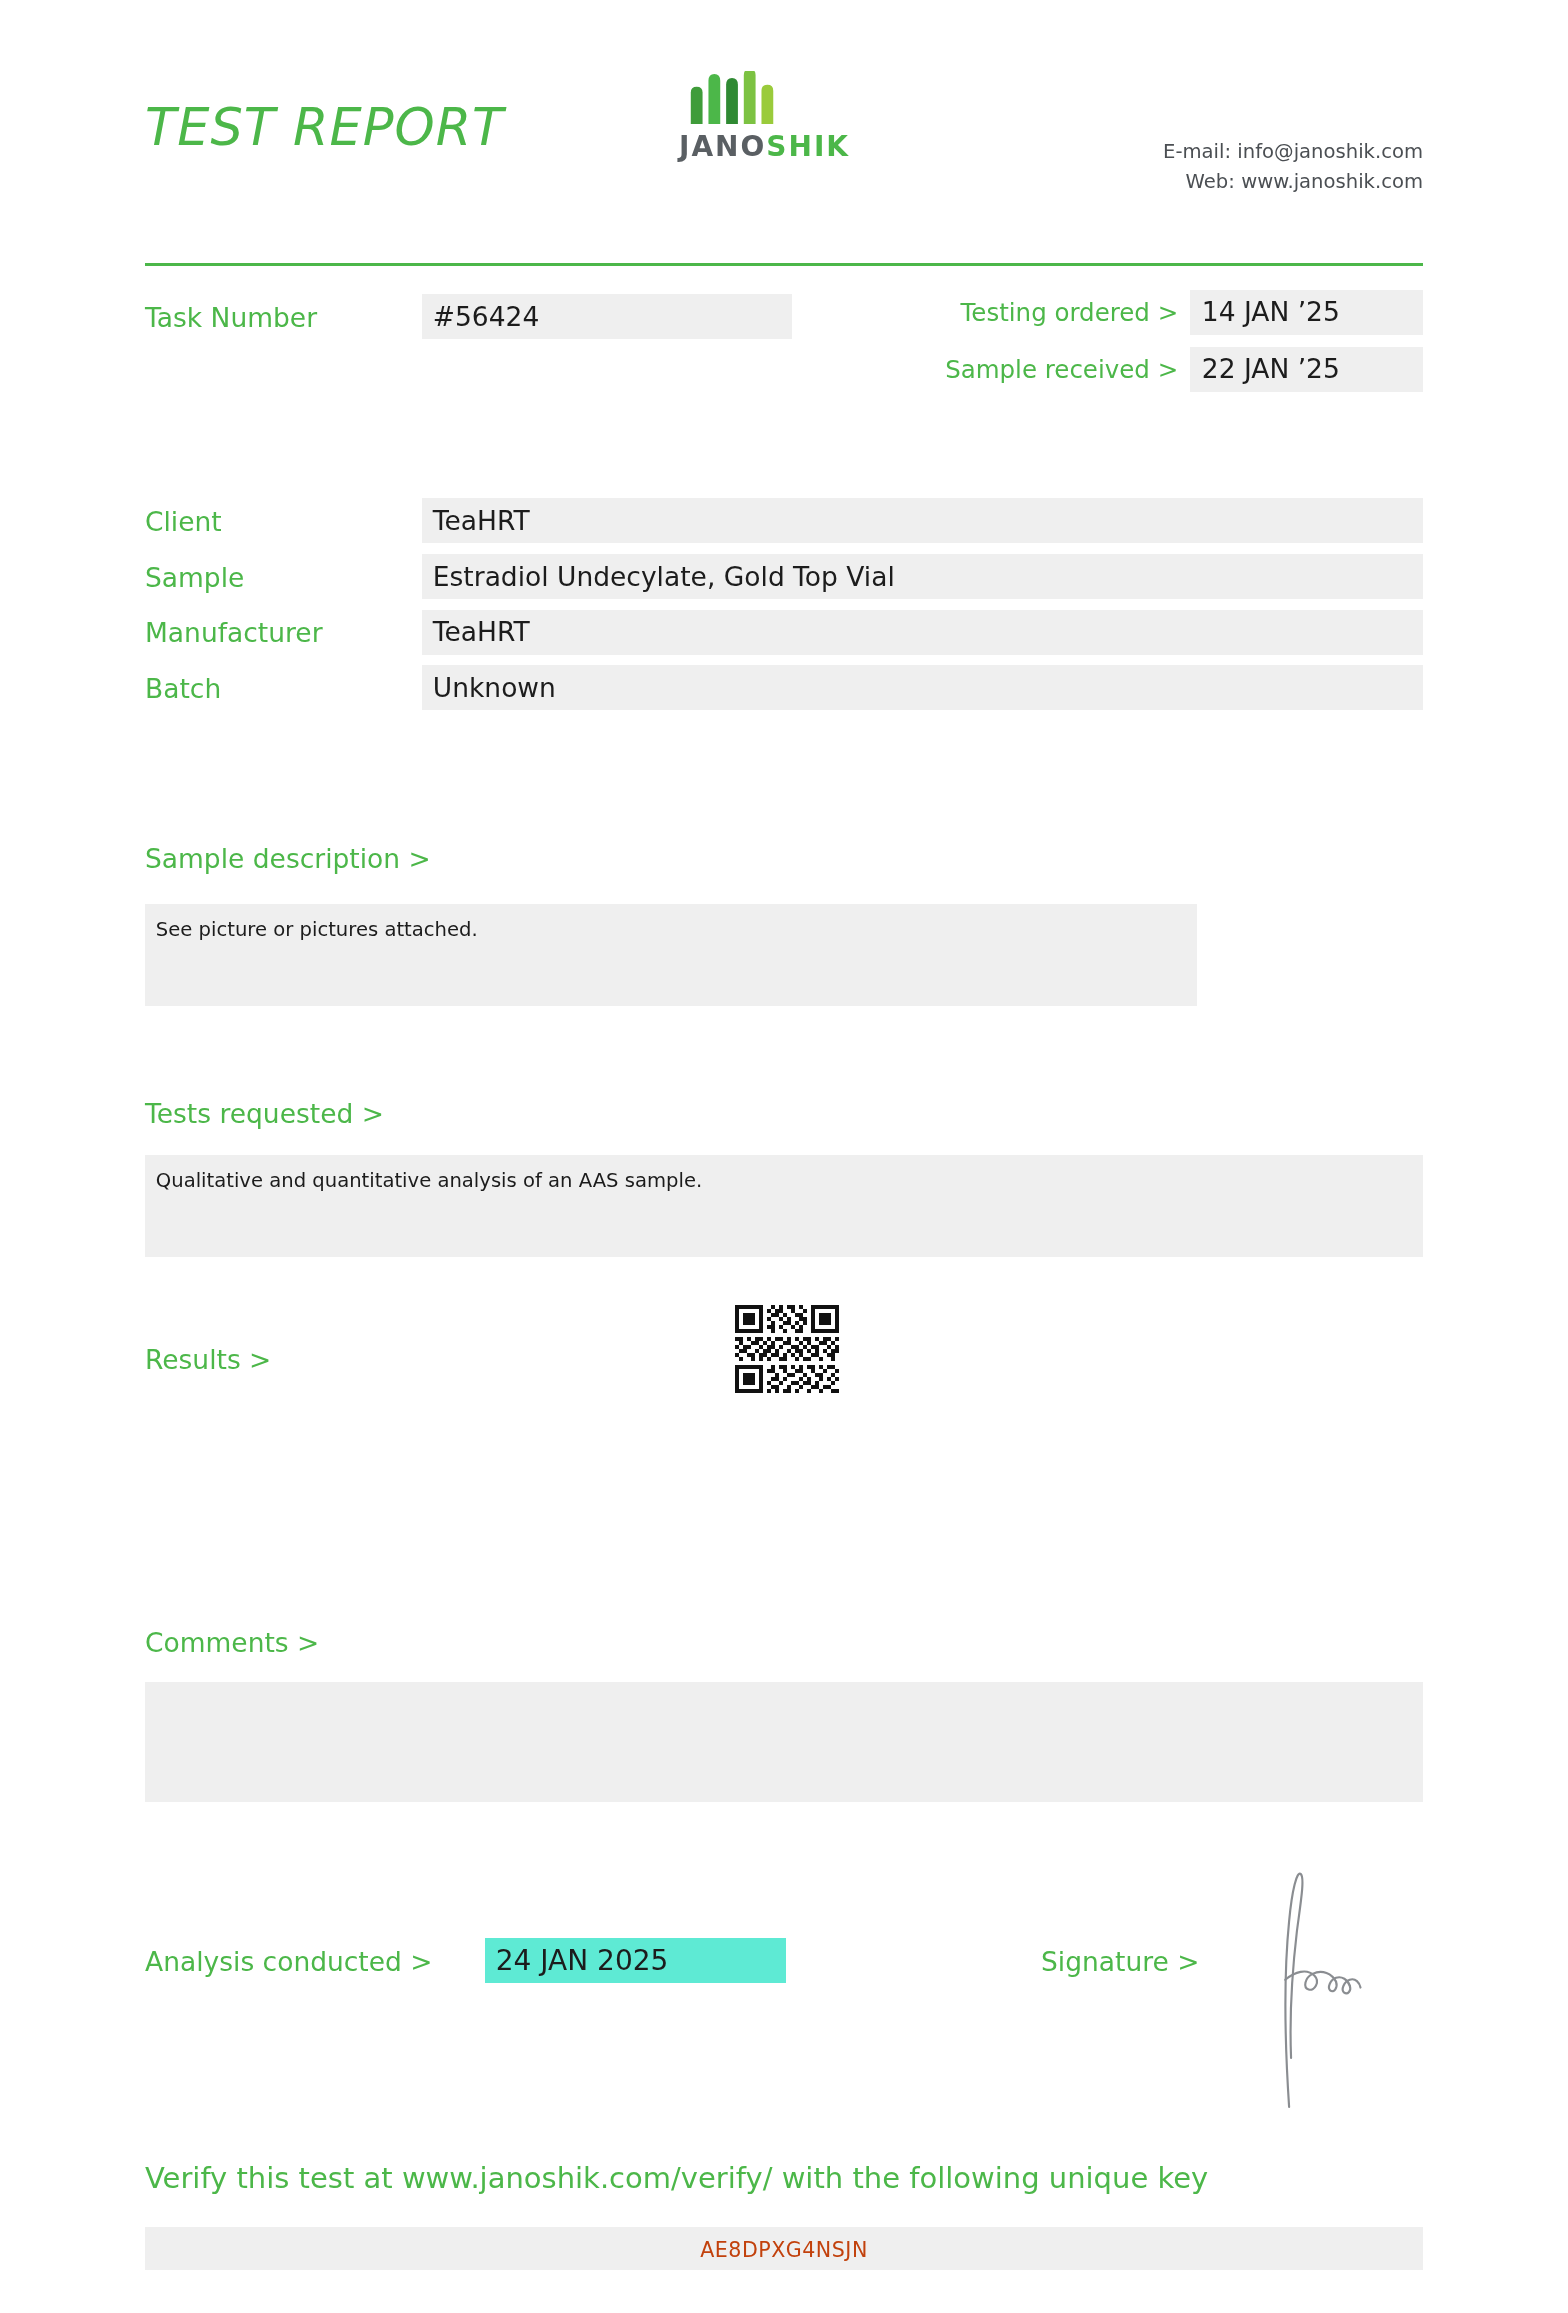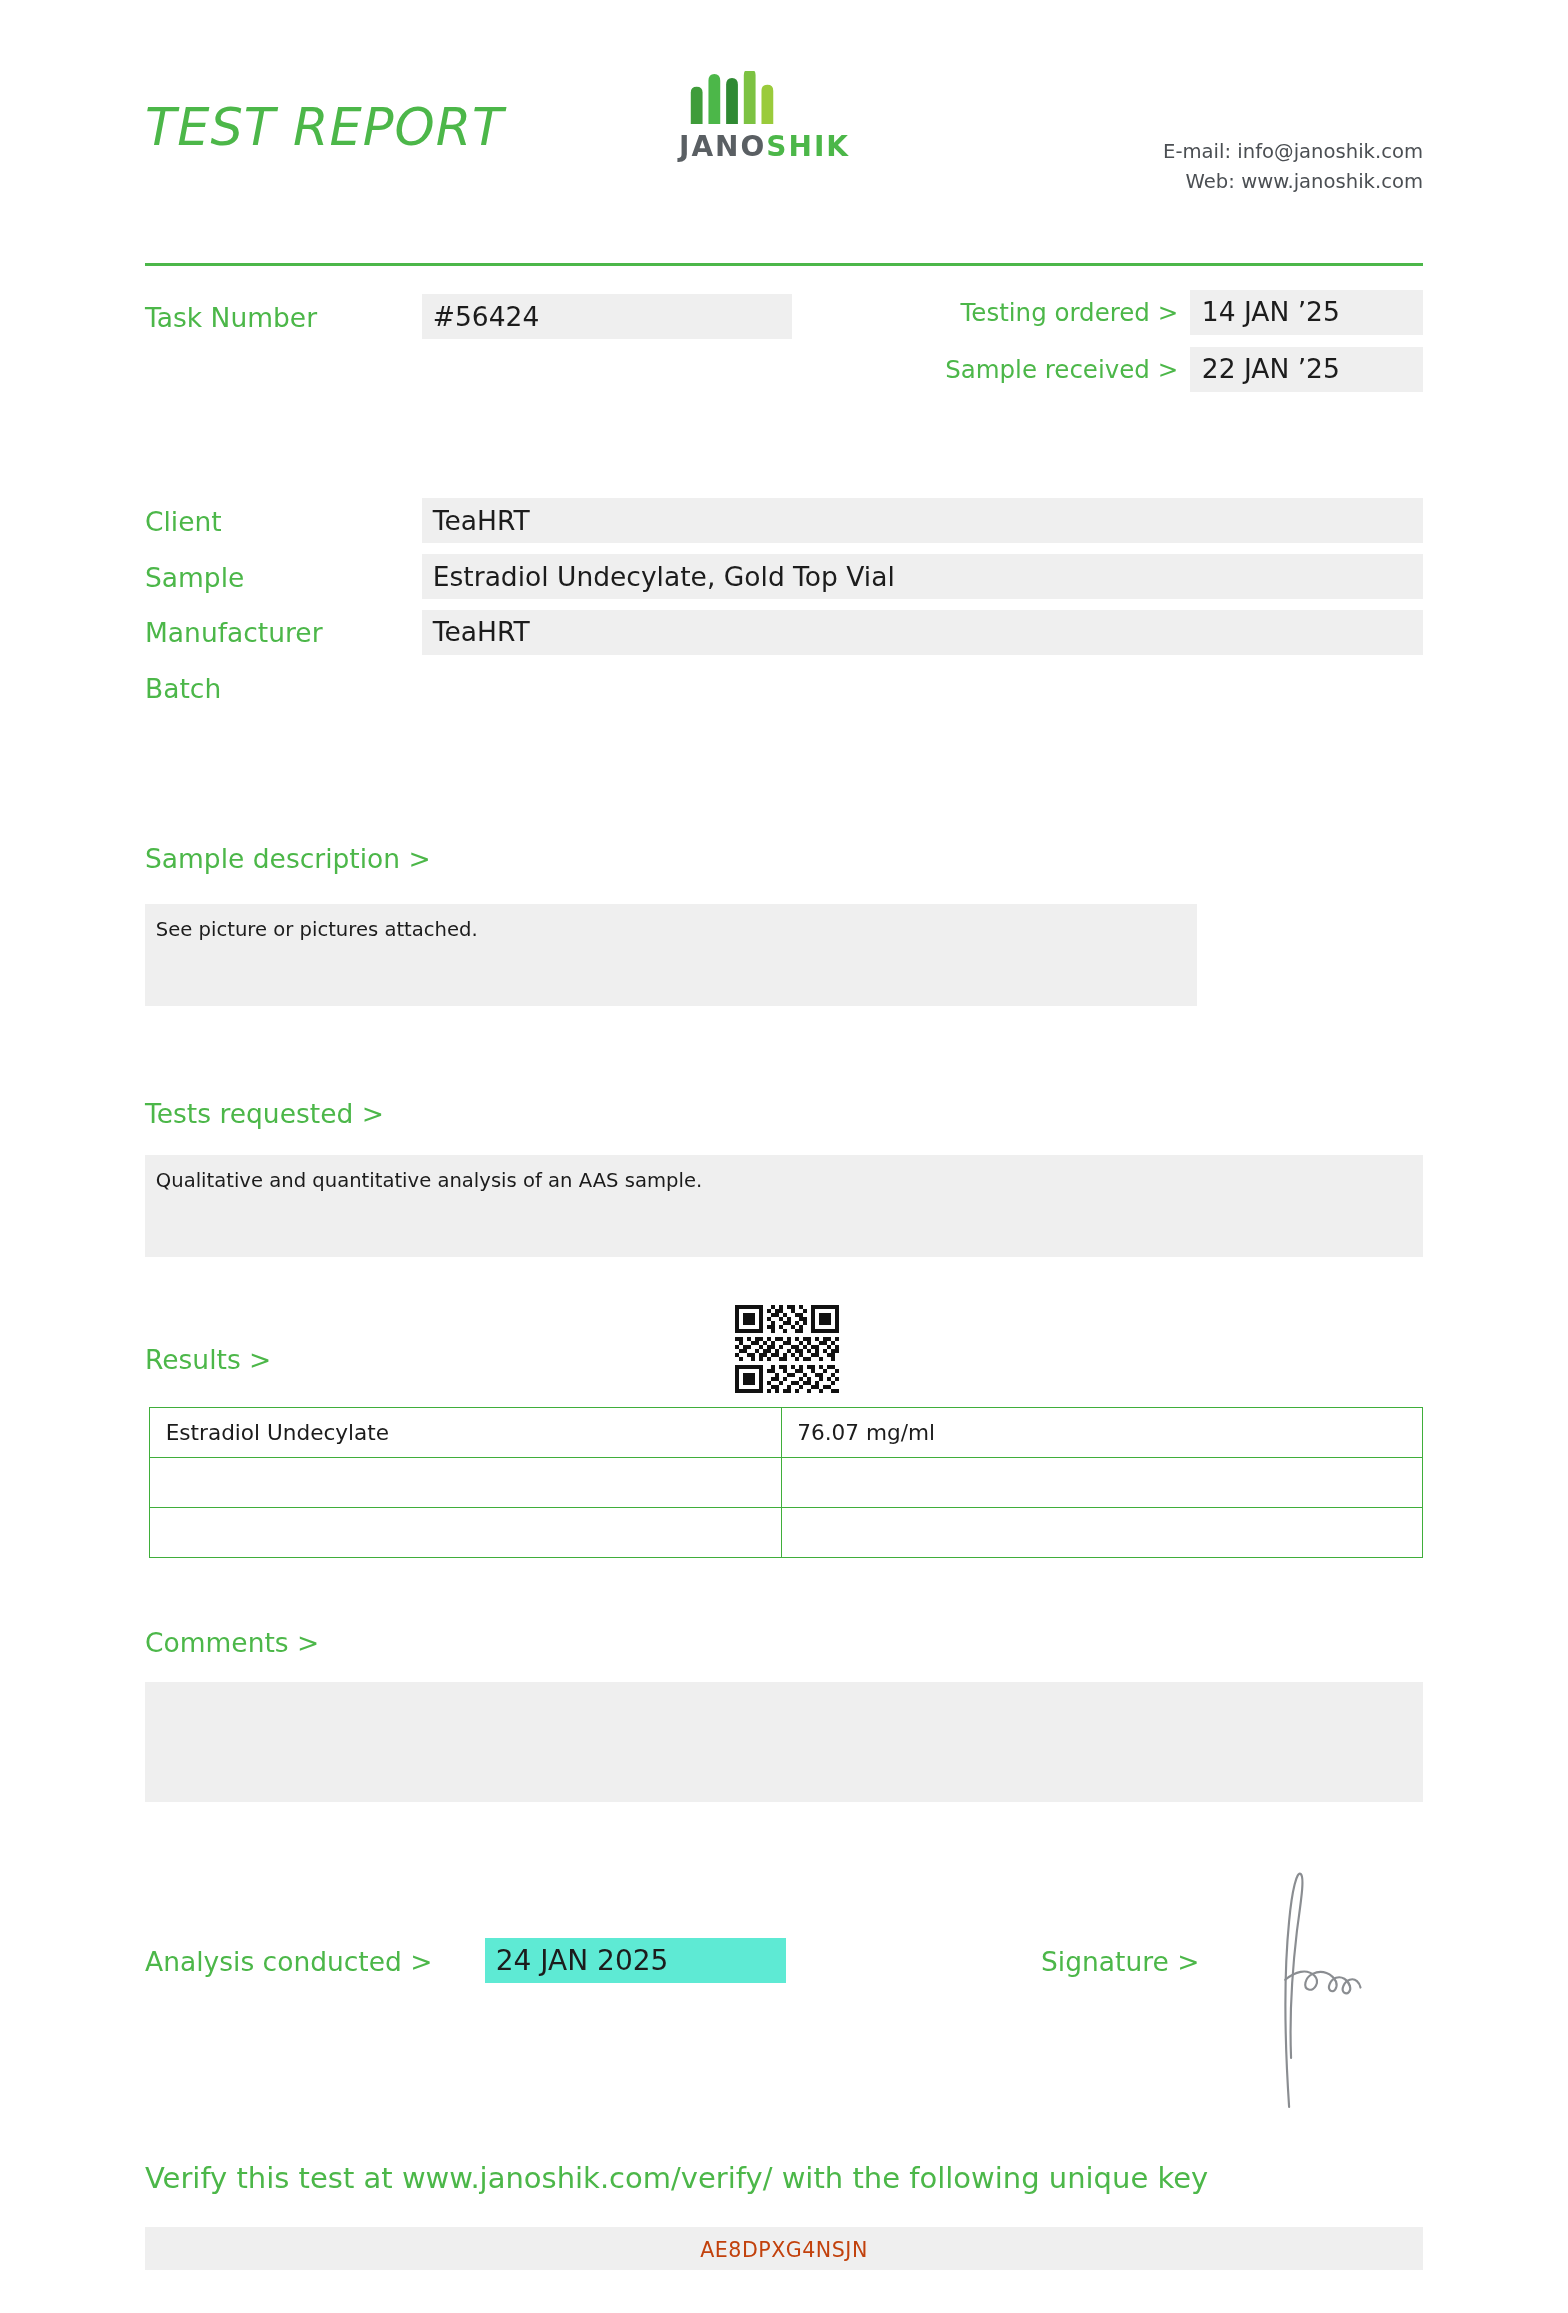--- a/index.html
+++ b/index.html
@@ -333,20 +333,21 @@
       <div class="info-row">
         <div class="info-key">Sample</div>
         <div class="info-val">Estradiol Undecylate, Gold Top Vial</div>
       </div>
       <div class="info-row">
         <div class="info-key">Manufacturer</div>
         <div class="info-val">TeaHRT</div>
       </div>
       <div class="info-row">
         <div class="info-key">Batch</div>
+        <div class="info-val">Unknown</div>
       </div>
     </div>
 
     <div class="section-title sample-desc-title">Sample description &gt;</div>
     <div class="sample-desc-box">See picture or pictures attached.</div>
 
     <div class="section-title tests-title">Tests requested &gt;</div>
     <div class="tests-box">Qualitative and quantitative analysis of an AAS sample.</div>
 
     <div class="section-title results-title">Results &gt;</div>
@@ -499,36 +500,20 @@
           <rect x="10" y="21" width="1" height="1"></rect>
         <rect x="12" y="21" width="2" height="1"></rect>
           <rect x="15" y="21" width="1" height="1"></rect>
         <rect x="18" y="21" width="1" height="1"></rect>
           <rect x="21" y="21" width="1" height="1"></rect>
         <rect x="24" y="21" width="2" height="1"></rect>
       </g>
     </svg>
   </div>
 
-  <table class="results-table">
-    <tbody>
-        <tr>
-      <td class="c1">Estradiol Undecylate</td>
-      <td class="c2">76.07 mg/ml</td>
-    </tr>
-    <tr>
-      <td class="c1"></td>
-      <td class="c2"></td>
-    </tr>
-    <tr>
-      <td class="c1"></td>
-      <td class="c2"></td>
-    </tr>
-  </tbody>
-    </table>
 
   <div class="signature-mark">
     <svg width="176" height="255" viewBox="0 0 180 260">
       <g fill="none" stroke="#8a8d91" stroke-width="2.2" stroke-linecap="round">
         <path d="M40 250 C 36 190, 34 120, 40 60 C 43 28, 48 8, 52 12 C 56 16, 52 40, 48 70 C 44 104, 40 150, 42 200"></path>
         <path d="M36 120 C 46 112, 58 108, 66 116 C 72 122, 66 132, 60 130 C 54 128, 56 118, 64 114 C 74 109, 84 114, 88 122"></path>
         <path d="M88 122 C 90 128, 86 134, 82 131 C 79 128, 82 120, 88 118 C 94 116, 100 120, 102 126"></path>
         <path d="M102 126 C 104 131, 100 136, 96 133 C 93 130, 96 122, 102 120 C 108 118, 112 123, 113 128"></path>
       </g>
     </svg>

